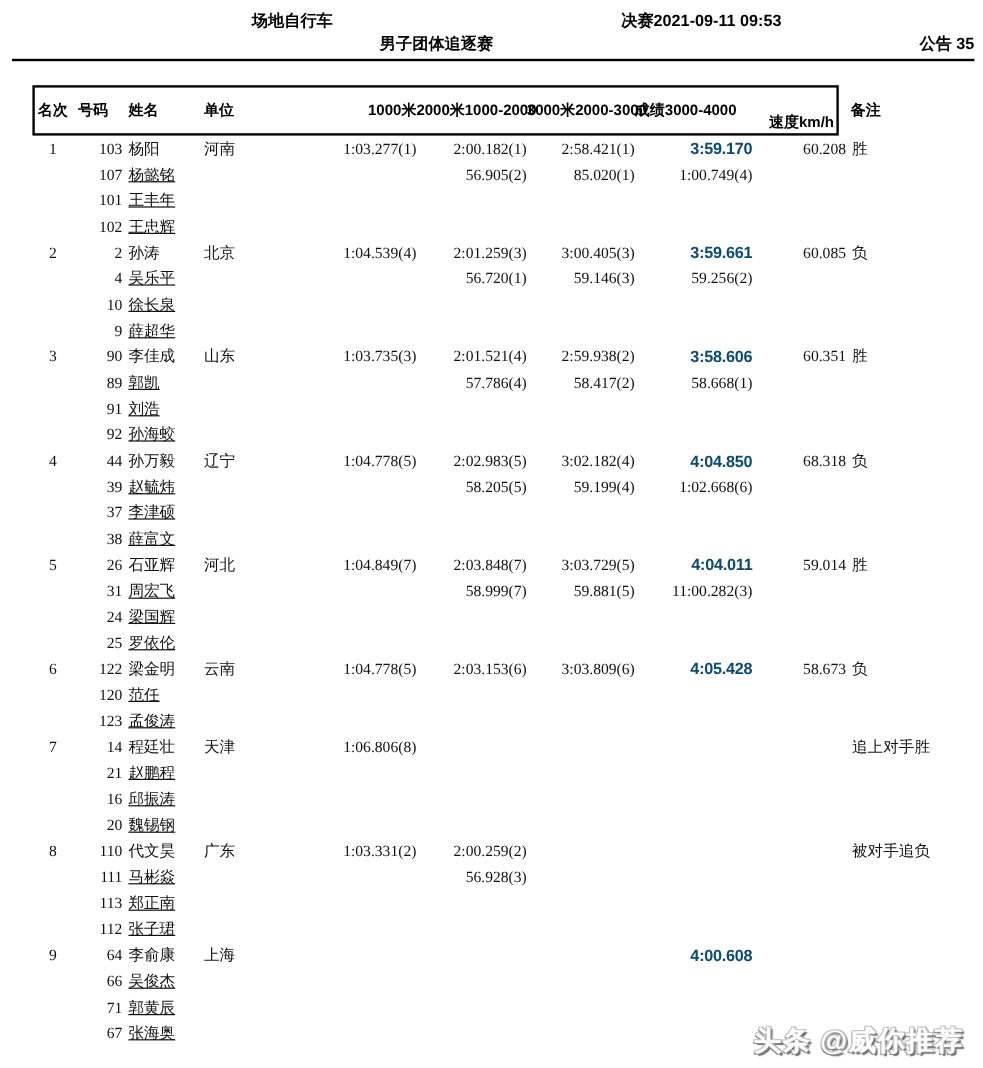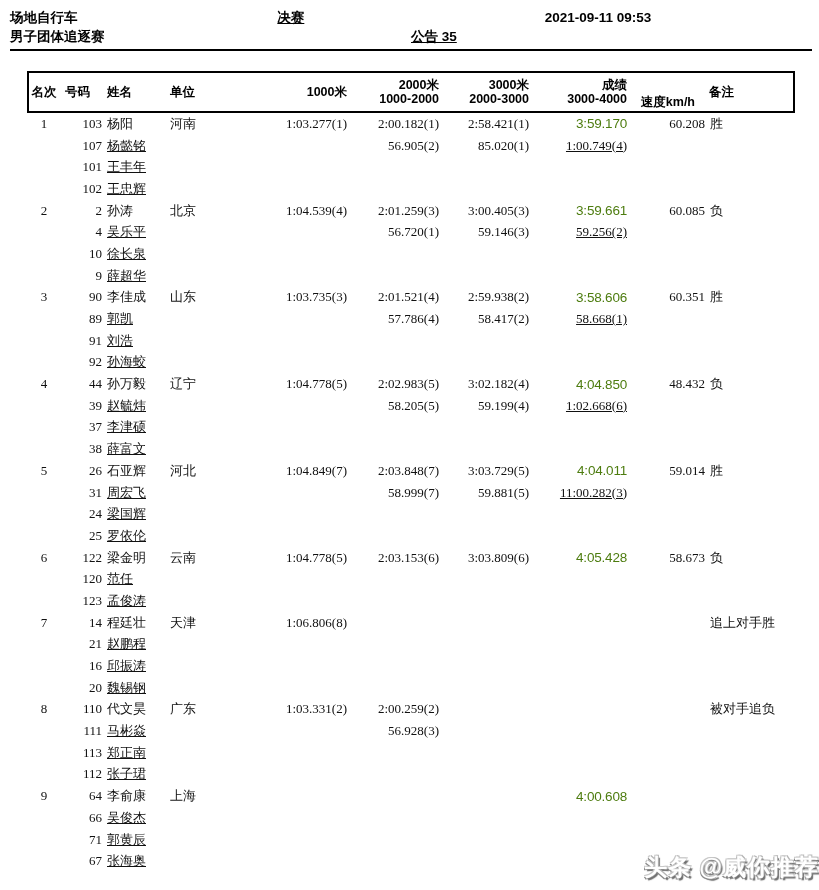--- a/index.html
+++ b/index.html
@@ -7,66 +7,66 @@
     width:819px;height:890px;background:#fff;overflow:hidden;position:relative;
     font-family:"Liberation Serif","DejaVu Serif",serif;color:#111;
     -webkit-font-smoothing:antialiased;
   }
   .page{position:relative;width:100%;height:100%;padding:8px 7px 0 10px;box-sizing:border-box;}
 
   
   .hrow{display:flex;font-family:"Liberation Sans","DejaVu Sans",sans-serif;
         font-weight:700;font-size:13.5px;line-height:19px;color:#000;}
   .hcell{flex:1 1 0;}
-  .hl{text-align:left;font-family:Liberation Serif, serif;}
-  .hc{text-align:left;text-decoration:underline;}
+  .hl{text-align:right;font-family:Liberation Serif, serif;}
+  .hc{text-align:right;}
   .hr{text-align:left;}
   .rule{height:2px;background:#000;margin-top:3px;}
 
   
   .thead,.row{
     display:grid;
     grid-template-columns:30px 43px 65px 65px 115px 92px 90px 98px 78px 88px;
   }
 
   
   .thead{
-    margin:20px 0 0 17px;width:768px;height:42px;box-sizing:border-box;
+    margin:20px 0 0 17px;width:672px;height:42px;box-sizing:border-box;
     border:2px solid #000;align-items:center;
     font-family:"Liberation Sans","DejaVu Sans",sans-serif;font-weight:700;
     font-size:12.5px;color:#000;
   }
-  .th2{display:flex;flex-direction:column;align-items:flex-end;line-height:14px;}
+  .th2{display:flex;flex-direction:row;align-items:flex-end;line-height:14px;}
   .thr{text-align:right;}
   .thc{text-align:center;}
   .th-num{padding-left:6px;}
   .th-name{padding-left:5px;}
   .th-unit{padding-left:3px;}
   .th-speed{text-align:right;padding-right:10px;margin-top:21px;}
   .th-remark{padding-left:4px;}
 
   
   #teams{margin-left:19px;width:764px;}
   .row{height:21.7px;align-items:center;font-size:13px;}
   .c{white-space:nowrap;}
   .rank{text-align:center;}
   .num{padding-left:6px;text-align:right;}
   .name{padding-left:5px;}
   .unit{padding-left:3px;}
   .tr{text-align:right;}
   .result{
     text-align:right;font-family:"Liberation Sans","DejaVu Sans",sans-serif;
-    font-weight:400;font-size:13.5px;letter-spacing:-0.2px;color:#4d7c0f;margin-left:32px;
+    font-weight:700;font-size:13.5px;letter-spacing:-0.2px;color:#0c4a6e;margin-left:32px;
   }
   .remark{padding-left:5px;}
-  .g2{grid-column:2;} .g3{grid-column:3;text-decoration:underline;} .g6{grid-column:6;} .g7{grid-column:7;} .g8{grid-column:8;text-decoration:underline;}
+  .g2{grid-column:2;} .g3{grid-column:3;text-decoration:underline;} .g6{grid-column:6;} .g7{grid-column:7;} .g8{grid-column:8;}
 
   
   .watermark{
-    position:absolute;right:0;bottom:7px;
+    position:absolute;right:16px;bottom:7px;
     font-family:"Liberation Sans","DejaVu Sans",sans-serif;font-weight:700;
     font-size:23px;letter-spacing:1px;color:#fff;
     text-shadow:-1px -1px 0 #c8c8c8,1px -1px 0 #b5b5b5,-1px 1px 0 #8a8a8a,2px 2px 1px #6e6e6e,0 0 1px #999;
   }
 </style>
 </head>
 <body>
 
 <div class="page">
 
@@ -197,21 +197,21 @@
   <div class="team">
     <div class="row">
       <div class="c rank">4</div>
       <div class="c num">44</div>
       <div class="c name">孙万毅</div>
       <div class="c unit">辽宁</div>
       <div class="c tr">1:04.778(5)</div>
       <div class="c tr">2:02.983(5)</div>
       <div class="c tr">3:02.182(4)</div>
       <div class="c result">4:04.850</div>
-      <div class="c tr">48.432</div>
+      <div class="c tr">68.318</div>
       <div class="c remark">负</div>
     </div>
     <div class="row">
       <div class="c num g2">39</div>
       <div class="c name g3">赵毓炜</div>
       <div class="c tr g6">58.205(5)</div>
       <div class="c tr g7">59.199(4)</div>
       <div class="c tr g8">1:02.668(6)</div>
     </div>
     <div class="row">

